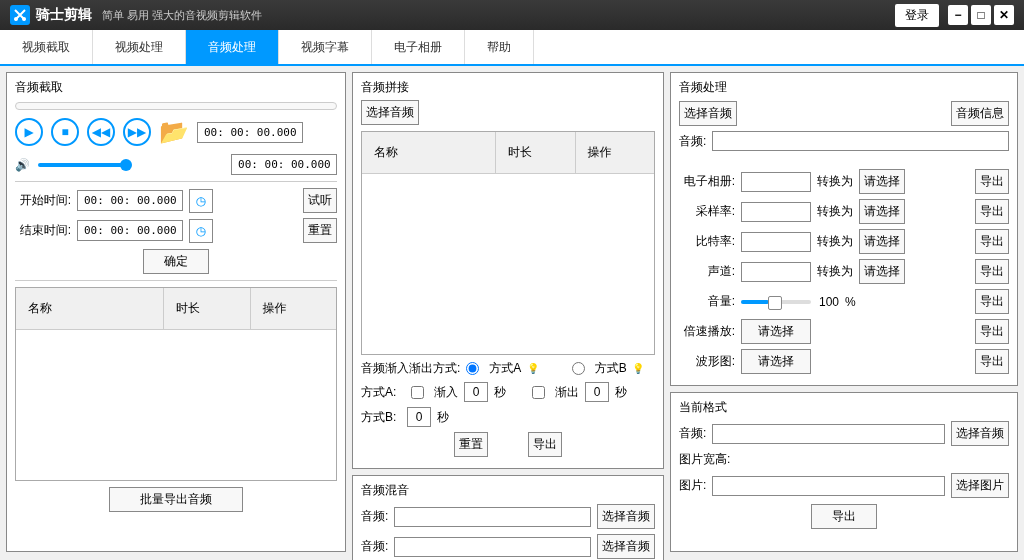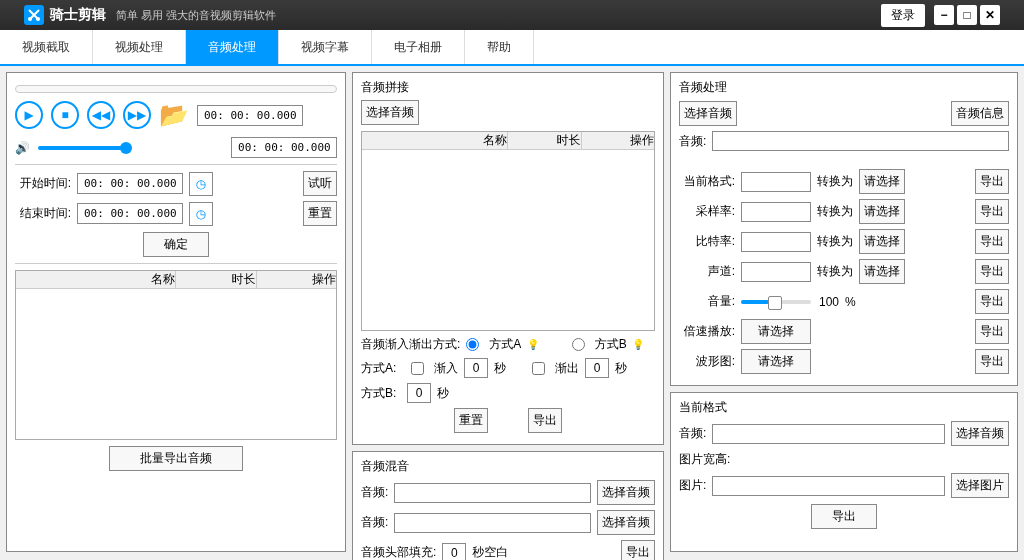--- a/index.html
+++ b/index.html
@@ -1,17 +1,17 @@
 <!DOCTYPE html>
 <html><head>
 <meta charset="utf-8">
 <style>
 *{box-sizing:border-box;margin:0;padding:0;font-family:"Microsoft YaHei",SimSun,sans-serif;font-size:12px}
 body{background:#f0f0f0;width:1024px;height:560px;overflow:hidden}
-.titlebar{background:linear-gradient(#3a3a3a,#2a2a2a);height:30px;display:flex;align-items:center;padding:0 24px;color:#fff}
+.titlebar{background:linear-gradient(#3a3a3a,#2a2a2a);height:30px;display:flex;align-items:center;padding:0 10px;color:#fff}
 .logo{width:20px;height:20px;background:#0099ff;border-radius:3px;margin-right:6px;display:flex;align-items:center;justify-content:center}
 .appname{font-weight:bold;font-size:14px;margin-right:10px}
 .tagline{font-size:11px;color:#ccc}
 .spacer{flex:1}
 .login-btn{background:#fff;color:#000;padding:3px 10px;border-radius:2px;margin-right:6px;cursor:pointer}
 .winbtn{width:20px;height:20px;background:#fff;color:#000;display:flex;align-items:center;justify-content:center;margin-left:3px;border-radius:2px;cursor:pointer;font-weight:bold}
 .tabbar{background:#fff;display:flex;border-bottom:2px solid #0099ff;height:36px}
 .tab{padding:0 22px;line-height:34px;color:#333;cursor:pointer;border-right:1px solid #ddd}
 .tab.active{background:#0099ff;color:#fff}
 .content{display:flex;gap:6px;padding:6px;height:492px}
@@ -30,21 +30,21 @@
 .volslider{flex:1;height:4px;background:#0099ff;border-radius:2px;position:relative;max-width:160px}
 .volslider::after{content:"";position:absolute;right:-6px;top:-4px;width:12px;height:12px;background:#0099ff;border-radius:50%}
 .row{display:flex;align-items:center;gap:6px;margin:5px 0}
 .lbl{width:56px;text-align:right}
 .clockbtn{width:24px;height:24px;border:1px solid #888;display:flex;align-items:center;justify-content:center;color:#0099ff;cursor:pointer;background:#fff}
 .btn{border:1px solid #888;background:#f8f8f8;padding:3px 4px;cursor:pointer}
 .btn-wide{padding:3px 20px}
 hr{border:none;border-top:1px solid #ccc;margin:6px 0}
 .tbl{border:1px solid #aaa;background:#fff}
 .tbl-hdr{display:flex;background:#f0f0f0;border-bottom:1px solid #ccc}
-.tbl-hdr>div{padding:0;text-align:right;border-right:1px solid #ccc}
+.tbl-hdr>div{padding:12px;text-align:left;border-right:1px solid #ccc}
 .tbl-hdr>div:last-child{border-right:none}
 .tbl-body{height:150px;background:#fff}
 .center{text-align:center;margin:6px 0}
 .inp{border:1px solid #888;padding:2px 4px;background:#fff}
 .inp-s{width:70px}
 .inp-xs{width:24px;text-align:center}
 .inp-flex{flex:1}
 .radio{margin-right:4px}
 .chk{margin:0 4px}
 .bulb{color:#ff6600;font-size:10px}
@@ -79,20 +79,21 @@
   <div class="tab active">音频处理</div>
   <div class="tab">视频字幕</div>
   <div class="tab">电子相册</div>
   <div class="tab">帮助</div>
 </div>
 
 <div class="content">
 
   <div class="col col1">
     <div class="panel" style="flex:1">
+      <div class="panel-title">音频截取</div>
       <div class="prog"></div>
       <div class="controls">
         <div class="pbtn">▶</div>
         <div class="pbtn">■</div>
         <div class="pbtn">◀◀</div>
         <div class="pbtn">▶▶</div>
         <div class="folder">📂</div>
         <input class="timebox" value="00: 00: 00.000" style="">
       </div>
       <div class="volrow">
@@ -203,21 +204,21 @@
         <button class="btn">选择音频</button>
         <div style="flex:1"></div>
         <button class="btn">音频信息</button>
       </div>
       <div class="row">
         <span>音频:</span>
         <input class="inp inp-flex" style="">
       </div>
       <div style="height:8px"></div>
       <div class="row">
-        <span class="lbl3">当前格式:</span>
+        <span class="lbl3">电子相册:</span>
         <input class="inp inp-s" style="">
         <span>转换为</span>
         <button class="btn">请选择</button>
         <div style="flex:1"></div>
         <button class="btn">导出</button>
       </div>
       <div class="row">
         <span class="lbl3">采样率:</span>
         <input class="inp inp-s" style="">
         <span>转换为</span>

